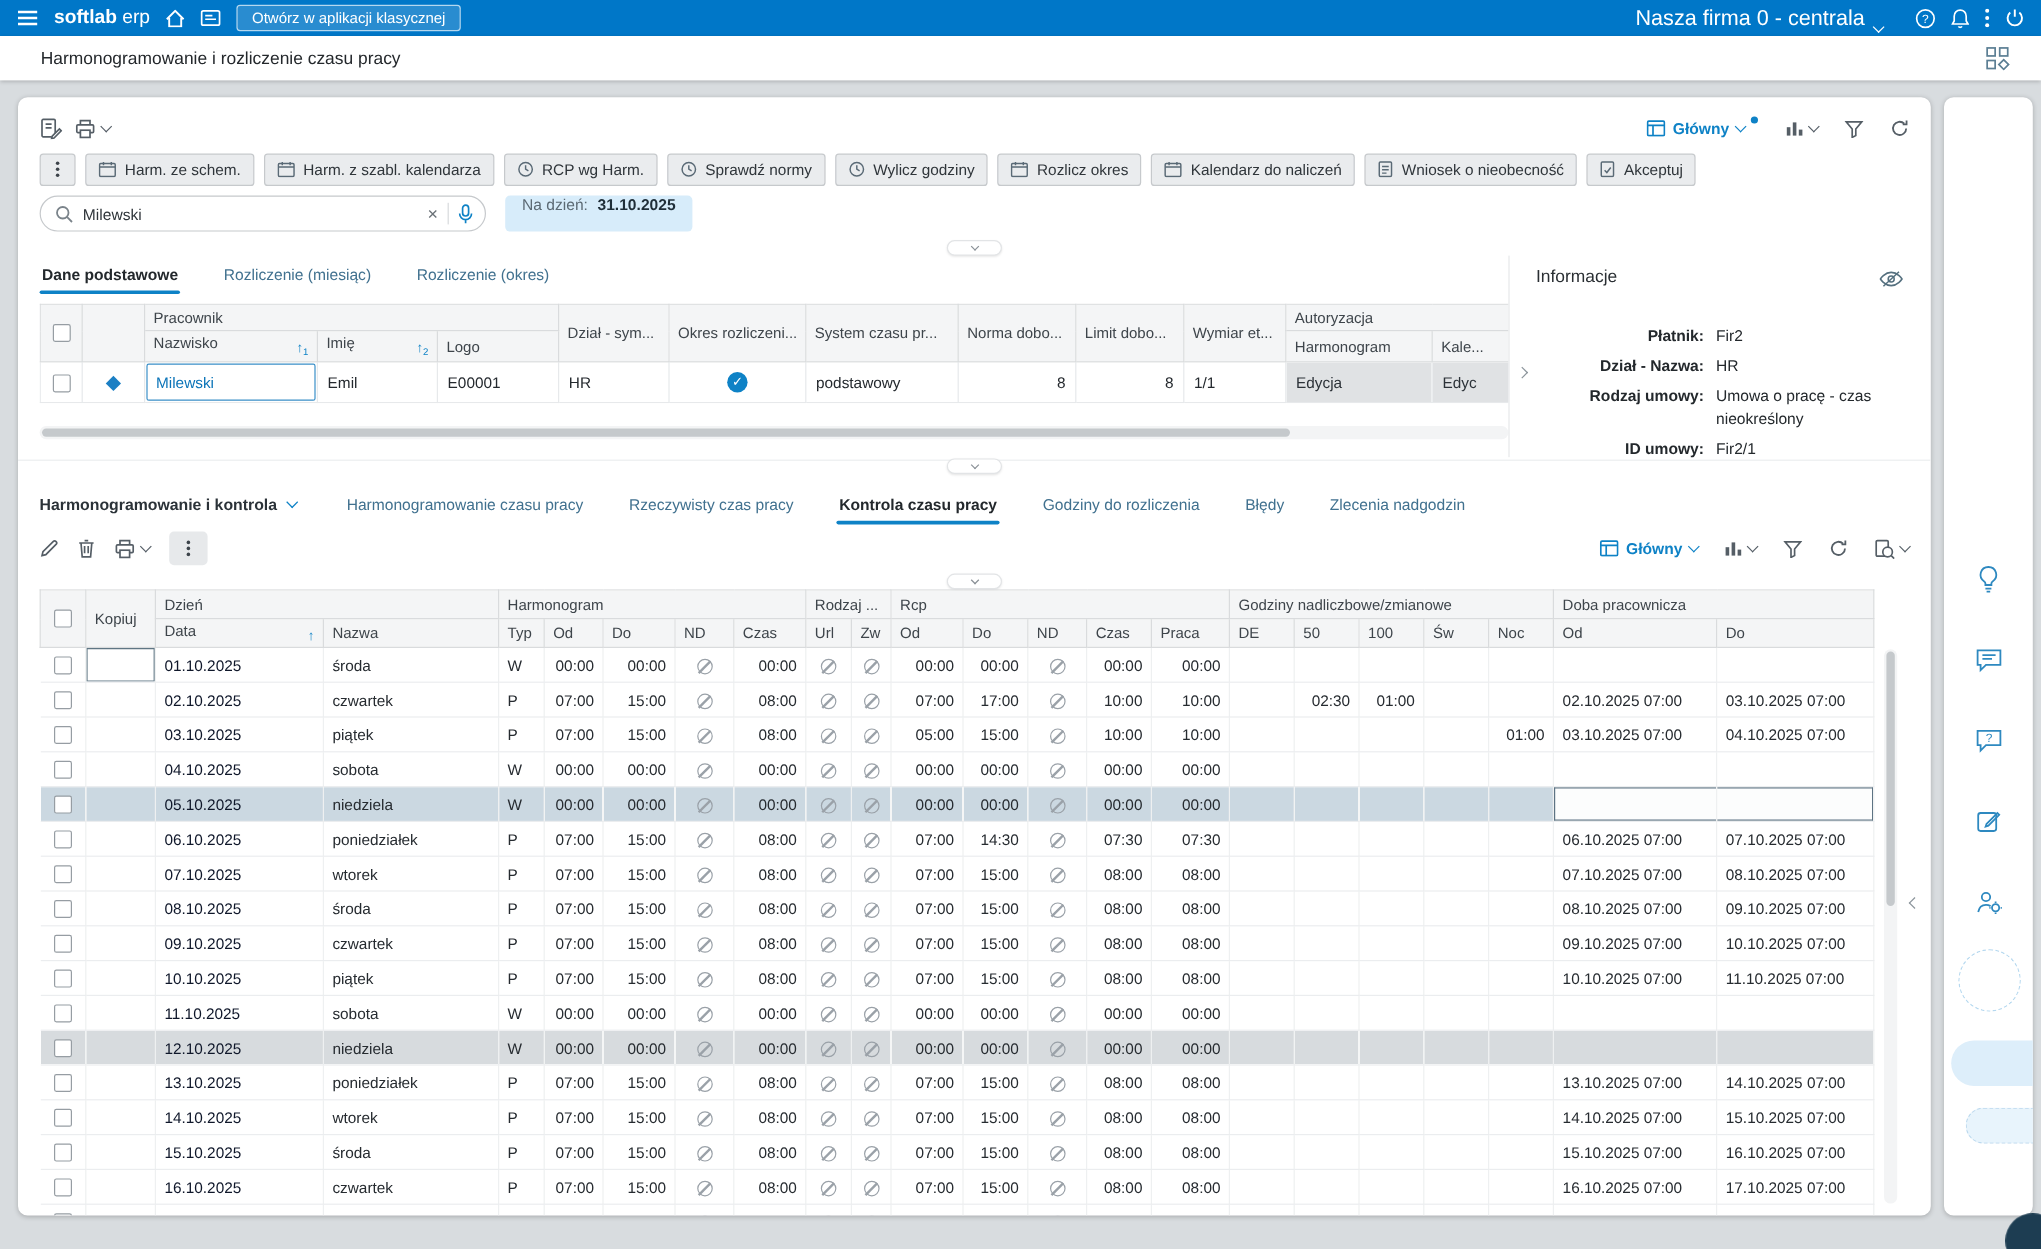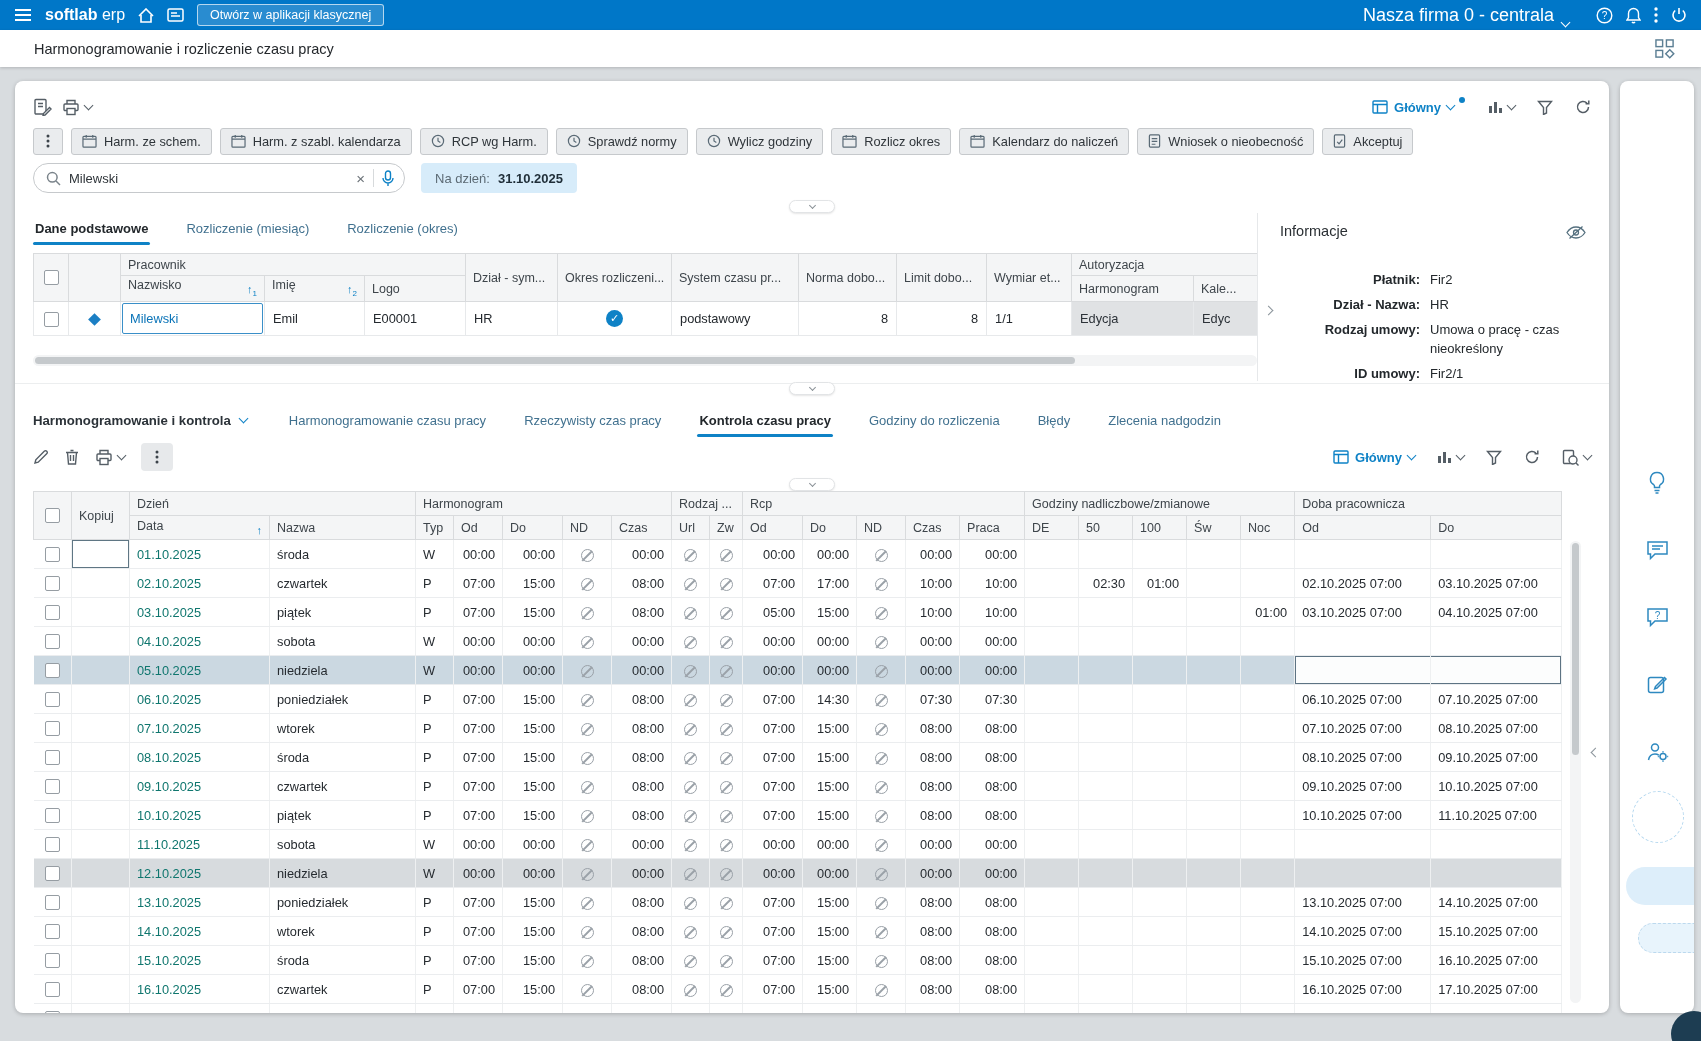--- a/index.html
+++ b/index.html
@@ -36,21 +36,21 @@
 .gray-btn{width:32px;height:28px;background:#e7e9eb;border-radius:4px;display:flex;align-items:center;justify-content:center}
 .view-btn{display:flex;align-items:center;gap:6px;color:#0e82c6;font-weight:700;font-size:13px}
 .dot{width:6px;height:6px;border-radius:50%;background:#0e82c6;position:relative;top:-7px;left:-1px}
 .bic{display:flex;align-items:center}
 
 .search-row{height:42px;display:flex;align-items:center;padding:0 18px;gap:16px}
 .search-box{width:372px;height:30px;border:1px solid #c6c9cc;border-radius:15px;display:flex;align-items:center;padding:0 10px 0 12px;gap:8px;background:#fff}
 .search-box input{border:none;outline:none;flex:1;font-size:13px;color:#2f353a;background:transparent}
 .clear-x{color:#6b7278;font-size:15px;line-height:1}
 .sdiv{width:1px;height:18px;background:#d7dadc}
-.date-chip{height:30px;background:#d7ecfa;border-radius:4px;display:flex;align-items:center;padding:0 14px;gap:8px;font-size:13px}
+.date-chip{height:30px;background:#d7ecfa;border-radius:4px;display:flex;align-items:flex-start;padding:0 14px;gap:8px;font-size:13px}
 .date-chip .lab{color:#5c6a74}
 .date-chip .val{color:#1f2e38;font-weight:700}
 
 .pill-row{height:14px;display:flex;justify-content:center;align-items:center;position:relative}
 .pill{width:46px;height:13px;border:1px solid #e2e4e6;background:#fff;border-radius:7px;display:flex;align-items:center;justify-content:center;color:#8a9197;box-shadow:0 1px 2px rgba(0,0,0,.1)}
 .pill .chev{width:5px;height:5px;margin-top:-2px;border-width:0 1.5px 1.5px 0;border-style:solid}
 .divider-row{height:18px;border-top:1px solid #eceeef;margin-top:2px}
 .divider-row .pill{margin-top:-8px}
 
 .tabs{display:flex;gap:34px;align-items:flex-end}
@@ -79,21 +79,21 @@
 .emp-table .h2 th{height:26px}
 .sched-table{width:1528px;font-size:12.8px;margin-left:18px}
 .sched-table .h1 th{height:24px}
 .sched-table .h2 th{height:24px}
 .sched-table td{height:29px;border-bottom:1px solid #ebedef;border-right:1px solid #eef0f1;padding:0 7px;color:#262b30}
 .ctr{text-align:center;padding:0!important}
 .ar{text-align:right}
 .p0{padding:0!important}
 tr.row-sel td{background:#cbd8e1}
 tr.row-sun td{background:#d7dbde}
-.lnk{color:#0f766e}
+.lnk{color:#0f172a}
 .cb{display:inline-block;width:15px;height:15px;border:1px solid #969da3;border-radius:2px;background:#fff;vertical-align:middle}
 .nd{display:inline-block;width:13px;height:13px;border:1.5px solid #9aa1a8;border-radius:50%;position:relative;vertical-align:middle}
 .nd::after{content:"";position:absolute;left:-2px;top:5px;width:14px;height:1.5px;background:#9aa1a8;transform:rotate(-45deg)}
 .okc{display:inline-flex;width:17px;height:17px;border-radius:50%;background:#0e82c6;color:#fff;align-items:center;justify-content:center;font-size:11px;vertical-align:middle}
 .diamond{display:inline-block;width:9px;height:9px;background:#1b7fc4;transform:rotate(45deg);vertical-align:middle}
 .sort{color:#0e82c6;font-size:11px;margin-left:4px}
 .sort sub{font-size:8px}
 .fr{float:right;margin-top:5px}
 .cell-edit{height:calc(100% - 2px);margin:1px;border:1px solid #3a8fc8;border-radius:2px;display:flex;align-items:center;padding:0 7px;color:#0b74b8;background:#fff}
 .cell-combo{height:100%;background:#e0e2e4;display:flex;align-items:center;padding:0 8px;color:#2c3238}

